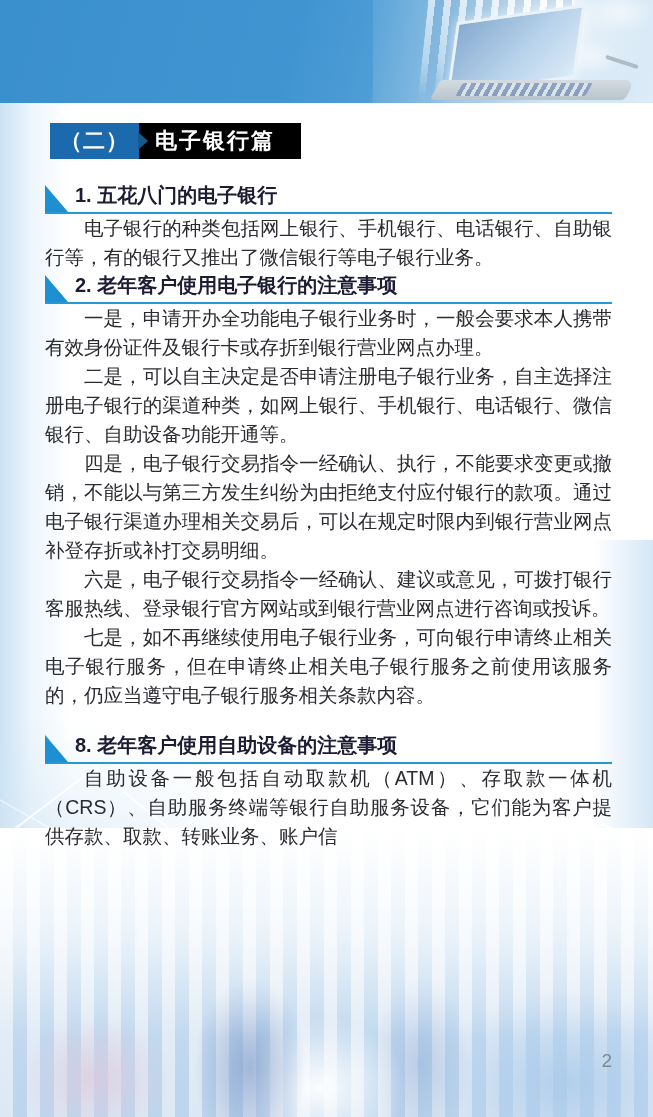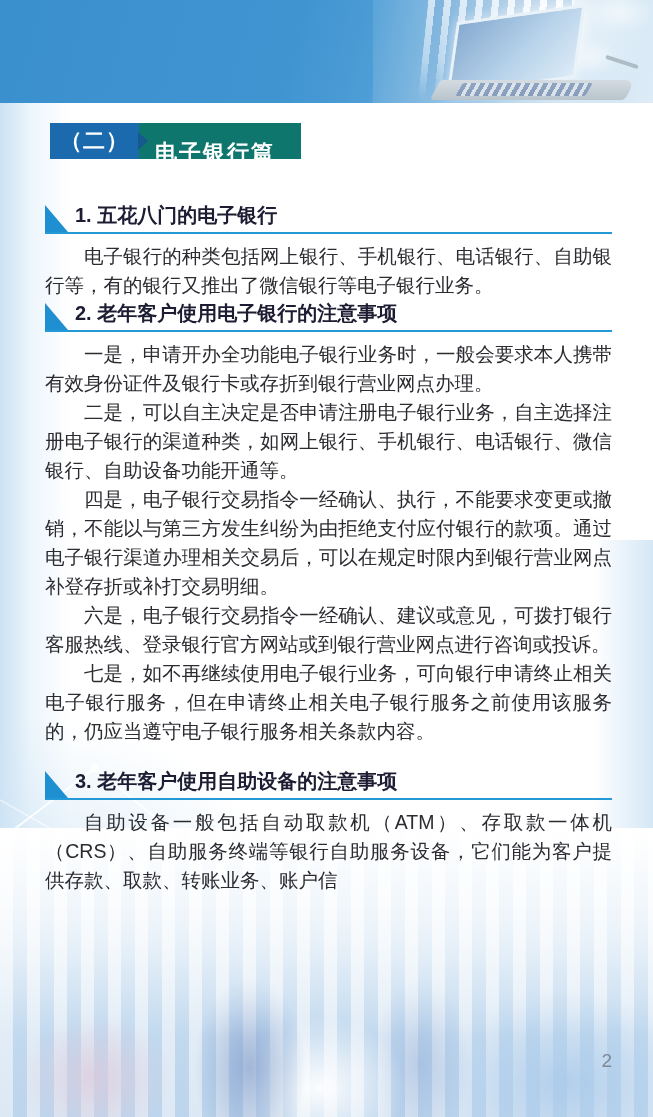--- a/index.html
+++ b/index.html
@@ -105,46 +105,46 @@
     position: relative; z-index: 2; letter-spacing: 1px;
   }
   .title-chev {
     width: 0; height: 0; align-self: center; position: relative; z-index: 2;
     border-left: 10px solid #15598f;
     border-top: 9px solid transparent;
     border-bottom: 9px solid transparent;
     margin-left: -1px;
   }
   .title-name {
-    background: #0f766e; line-height: 36px; padding: 12px 26px 0 16px;
+    background: #000000; line-height: 36px; padding: 0 26px 0 16px;
     margin-left: -9px; letter-spacing: 2px;
   }
 
   
   .content {
     position: absolute; left: 45px; top: 178px; width: 567px; z-index: 2;
     font-size: 19.5px; line-height: 29px; color: #2b2b31;
     text-align: justify;
   }
   .para { text-indent: 2em; }
   .para .lead { font-weight: normal; }
-  .after-heading { margin-top: 8px; }
+  .after-heading { margin-top: 0; }
 
   .sec-heading {
     position: relative; padding-left: 30px; padding-bottom: 3px;
     border-bottom: 2px solid #2599d6;
     font-weight: bold; font-size: 20px; line-height: 27px; color: #1c1c32;
     text-align: left;
   }
   .sec-heading .tri {
     position: absolute; left: 0; bottom: 0; width: 23px; height: 27px;
     background: #1e8fd0;
     clip-path: polygon(0 0, 100% 100%, 0 100%);
   }
-  .mt-h1 { margin-top: 24px; }
+  .mt-h1 { margin-top: 4px; }
   .mt-h2 { }
   .mt-h3 { margin-top: 22px; }
 
   .page-number {
     position: absolute; right: 41px; top: 1050px; z-index: 3;
     font-size: 19px; color: #7d8a96;
   }
 </style>
 </head>
 <body>
@@ -195,21 +195,21 @@
       <span>2. 老年客户使用电子银行的注意事项</span>
     </div>
     <p class="para after-heading"><span class="lead">一是，</span><span>申请开办全功能电子银行业务时，一般会要求本人携带有效身份证件及银行卡或存折到银行营业网点办理。</span></p>
     <p class="para"><span class="lead">二是，</span><span>可以自主决定是否申请注册电子银行业务，自主选择注册电子银行的渠道种类，如网上银行、手机银行、电话银行、微信银行、自助设备功能开通等。</span></p>
     <p class="para"><span class="lead">四是，</span><span>电子银行交易指令一经确认、执行，不能要求变更或撤销，不能以与第三方发生纠纷为由拒绝支付应付银行的款项。通过电子银行渠道办理相关交易后，可以在规定时限内到银行营业网点补登存折或补打交易明细。</span></p>
     <p class="para"><span class="lead">六是，</span><span>电子银行交易指令一经确认、建议或意见，可拨打银行客服热线、登录银行官方网站或到银行营业网点进行咨询或投诉。</span></p>
     <p class="para"><span class="lead">七是，</span><span>如不再继续使用电子银行业务，可向银行申请终止相关电子银行服务，但在申请终止相关电子银行服务之前使用该服务的，仍应当遵守电子银行服务相关条款内容。</span></p>
 
     <div class="sec-heading mt-h3">
       <span class="tri"></span>
-      <span>3. 老年客户使用自助设备的注意事项</span>
+      <span>8. 老年客户使用自助设备的注意事项</span>
     </div>
     <p class="para after-heading">自助设备一般包括自动取款机（ATM）、存取款一体机（CRS）、自助服务终端等银行自助服务设备，它们能为客户提供存款、取款、转账业务、账户信</p>
 
   </div>
 
   <div class="page-number">2</div>
 
 </div>
 
 </body></html>

